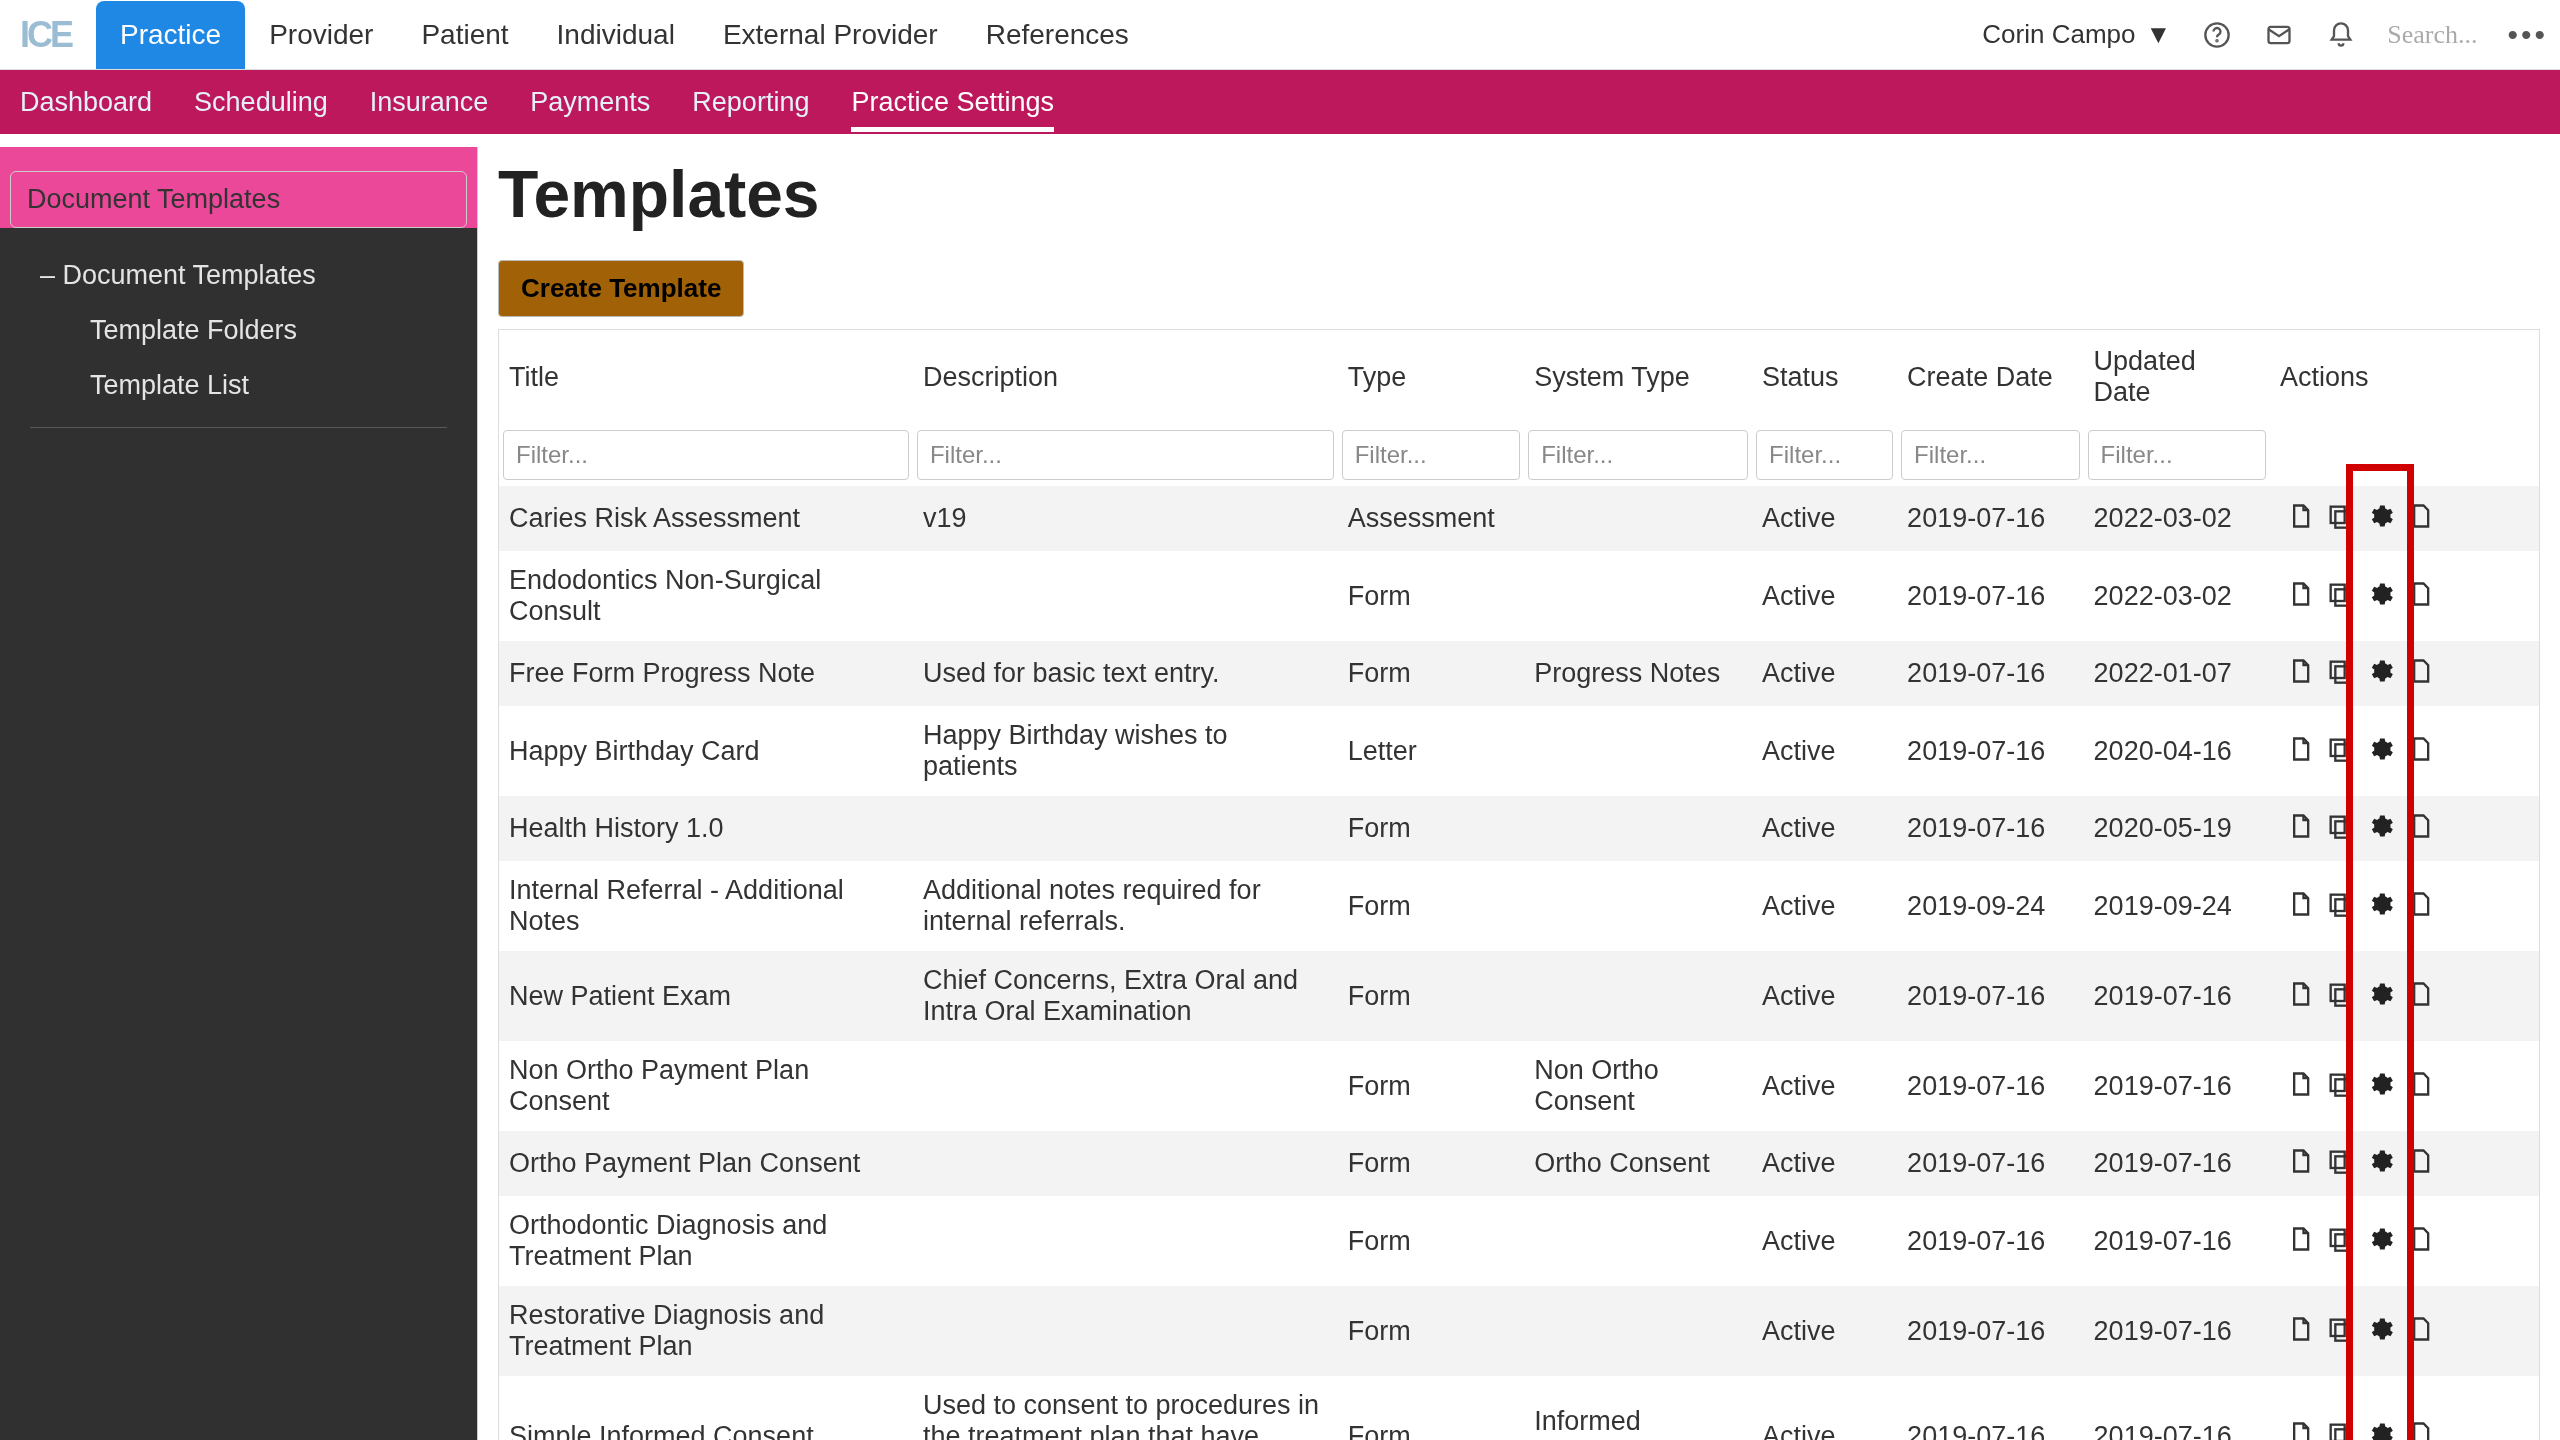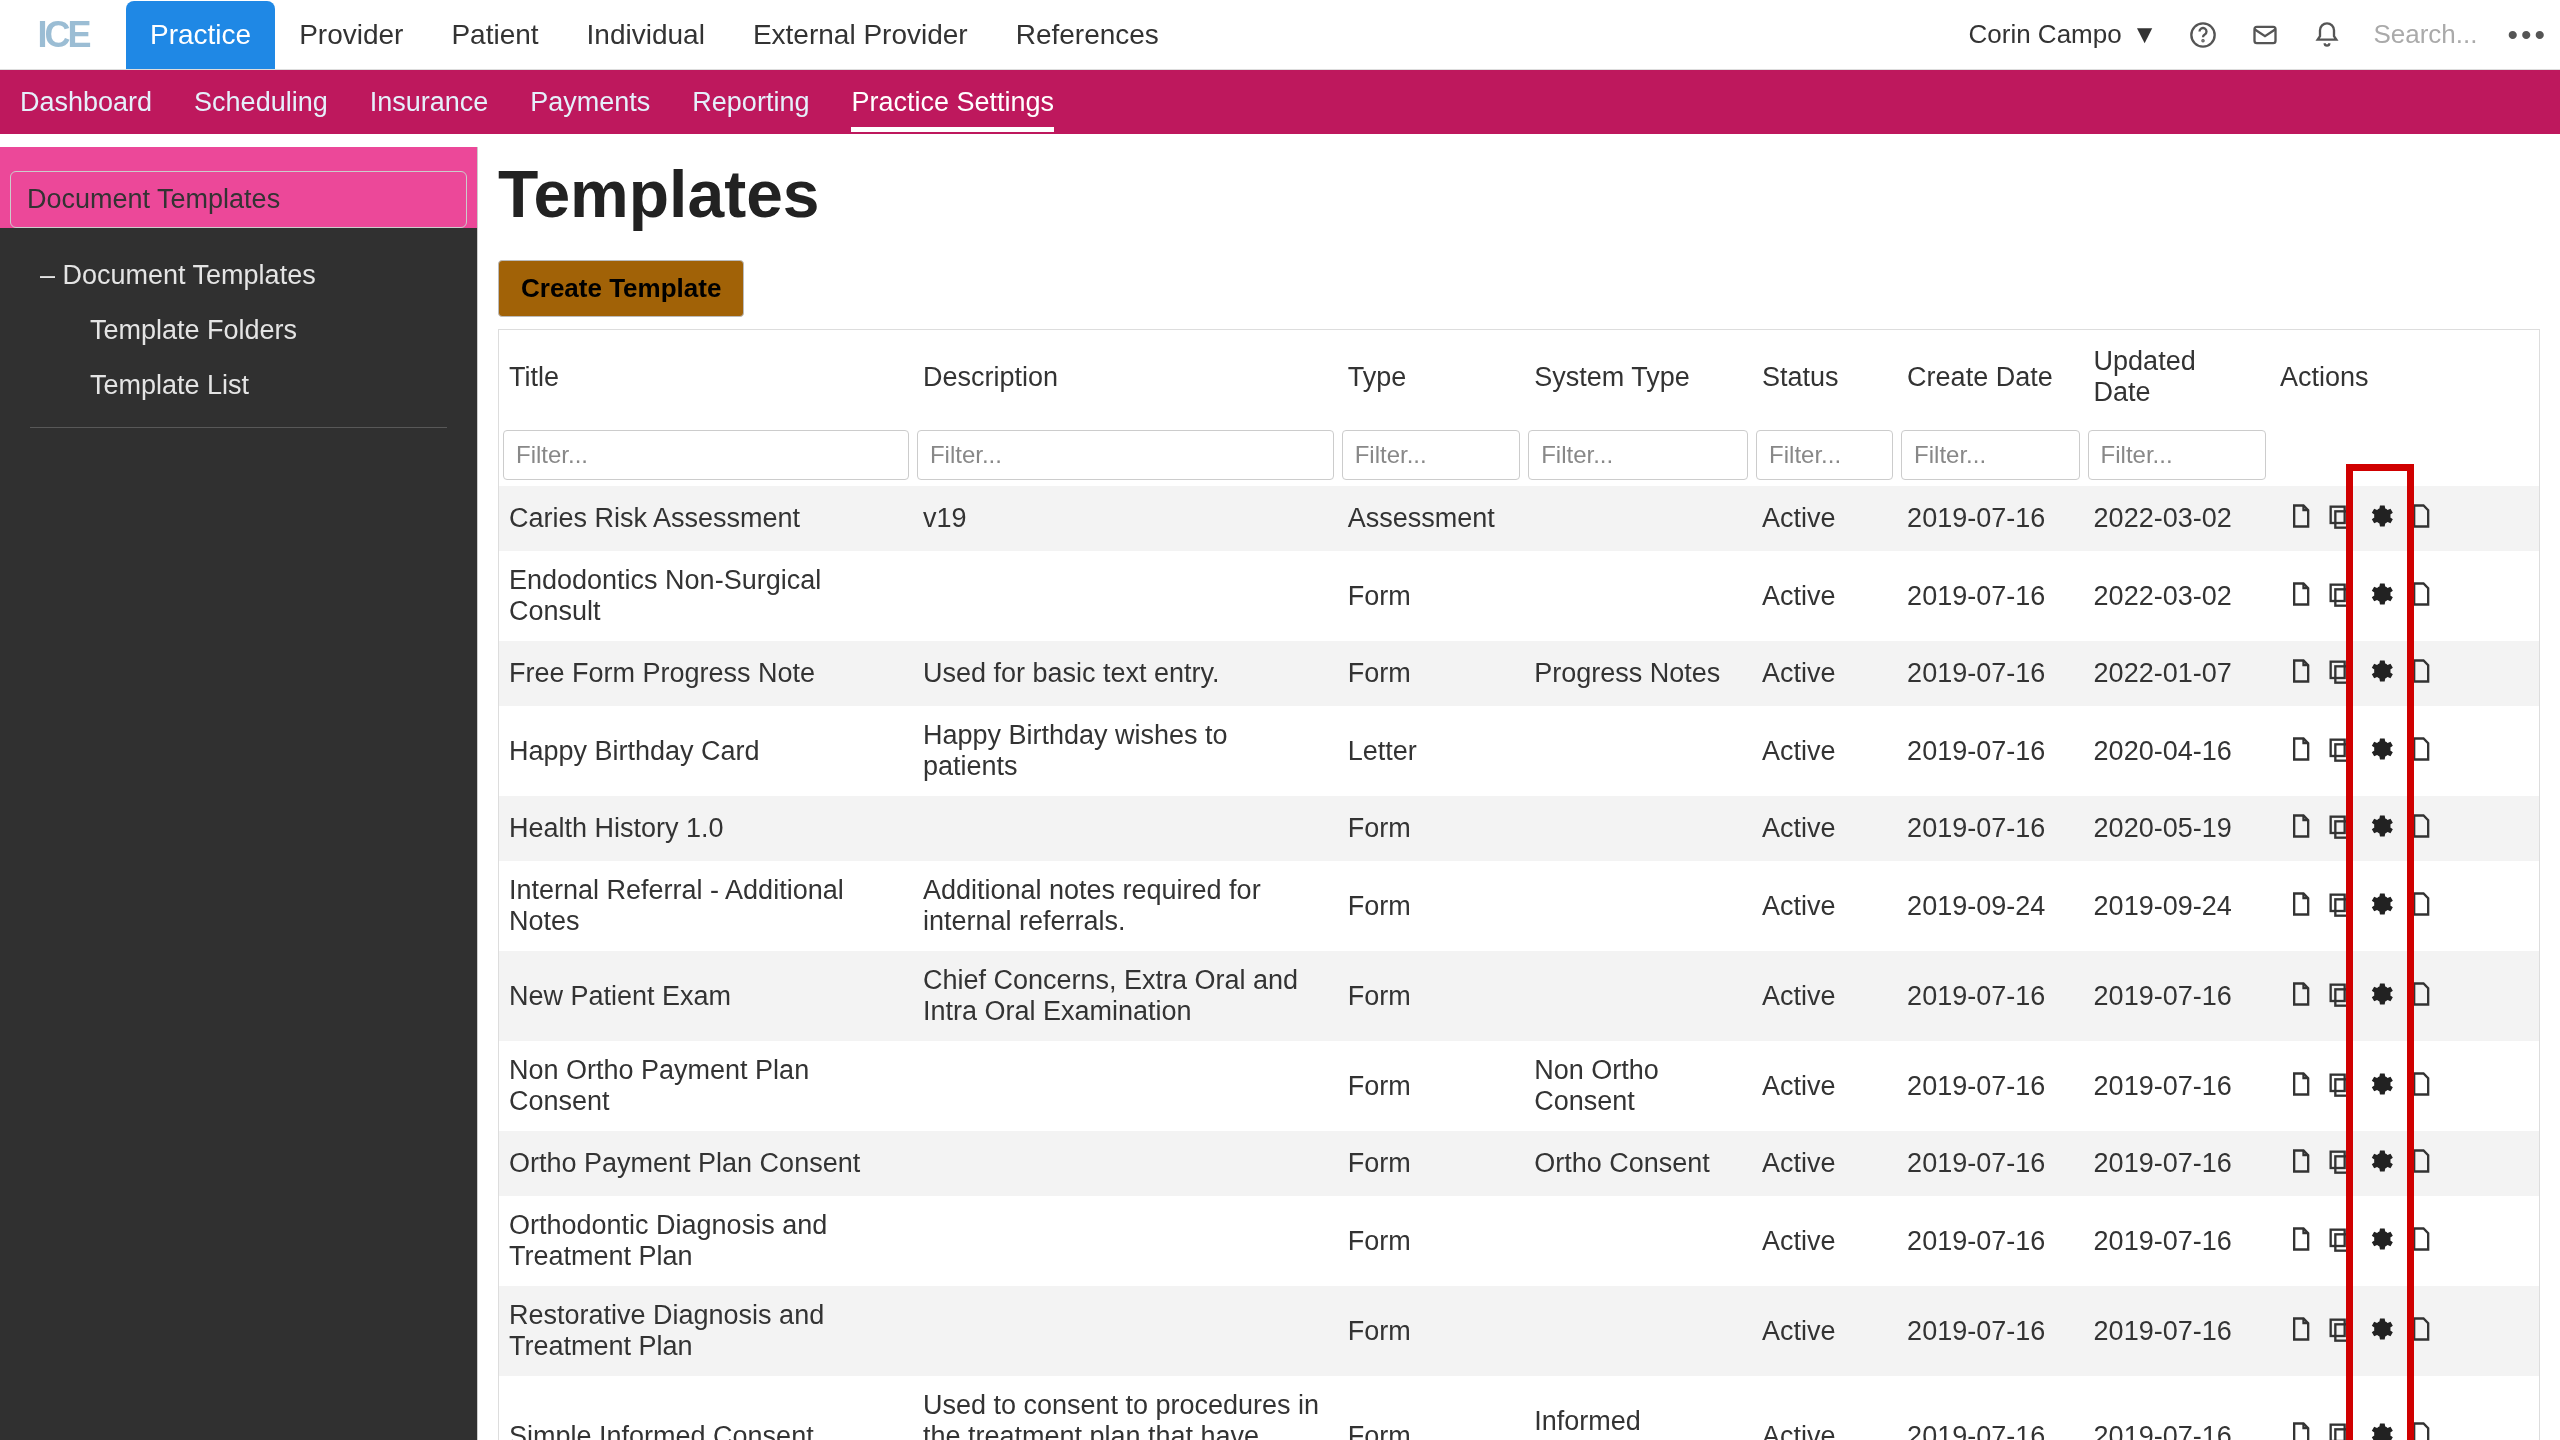--- a/index.html
+++ b/index.html
@@ -1,26 +1,26 @@
 <!DOCTYPE html>
 <html><head>
 <meta charset="utf-8">
 <style>
 * { box-sizing: border-box; margin: 0; padding: 0; }
 body { font-family: -apple-system, "Segoe UI", Arial, sans-serif; font-size: 24px; background: #fff; color: #333; width: 2560px; height: 1440px; overflow: hidden; }
 .topbar { display: flex; align-items: center; height: 70px; border-bottom: 1px solid #ddd; }
-.logo { width: 126px; display: flex; align-items: center; justify-content: center; padding: 0 20px; }
+.logo { width: 96px; display: flex; align-items: center; padding: 0 20px; }
 .logo-text { font-family: "Arial Black", sans-serif; font-weight: 900; font-size: 36px; color: #9bbdd4; letter-spacing: -3px; }
 .topnav { display: flex; align-items: flex-end; height: 100%; }
 .topnav-item { padding: 18px 24px; font-size: 28px; color: #333; cursor: pointer; border-radius: 8px 8px 0 0; }
 .topnav-item.active { background: #1f88e5; color: #fff; }
 .topbar-right { margin-left: auto; display: flex; align-items: center; gap: 30px; padding-right: 12px; font-size: 26px; }
 .user-dropdown { display: flex; align-items: center; gap: 10px; cursor: pointer; }
 .icon { width: 32px; height: 32px; display: inline-flex; align-items: center; justify-content: center; color: #555; cursor: pointer; }
-.search-box { color: #aaa; font-size: 26px; }
+.search-box { color: #aaa; font-size: 26px; font-family: Liberation Serif, serif; }
 .more-dots { font-size: 30px; color: #555; cursor: pointer; letter-spacing: 3px; }
 .subnav { background: #be185d; height: 64px; display: flex; align-items: center; padding-left: 20px; gap: 42px; }
 .subnav-item { color: #e5f0fb; font-size: 27px; cursor: pointer; padding: 14px 0; }
 .subnav-item.active { color: #fff; border-bottom: 5px solid #fff; padding-bottom: 9px; }
 .layout { display: flex; height: calc(1440px - 130px); }
 .sidebar { width: 478px; background: #ec4899; border-right: 1px solid #ccc; margin-top: 13px; }
 .sidebar-box { margin: 24px 10px 0 10px; }
 .sidebar-title { border: 1px solid #ccc; border-radius: 6px; padding: 12px 16px; font-size: 27px; color: #333; }
 .sidebar-tree { background: #303030; color: #ddd; height: 100%; padding-top: 20px; }
 .tree-item { padding: 12px 30px 12px 40px; font-size: 27px; color: #e4e4e4; cursor: pointer; }

